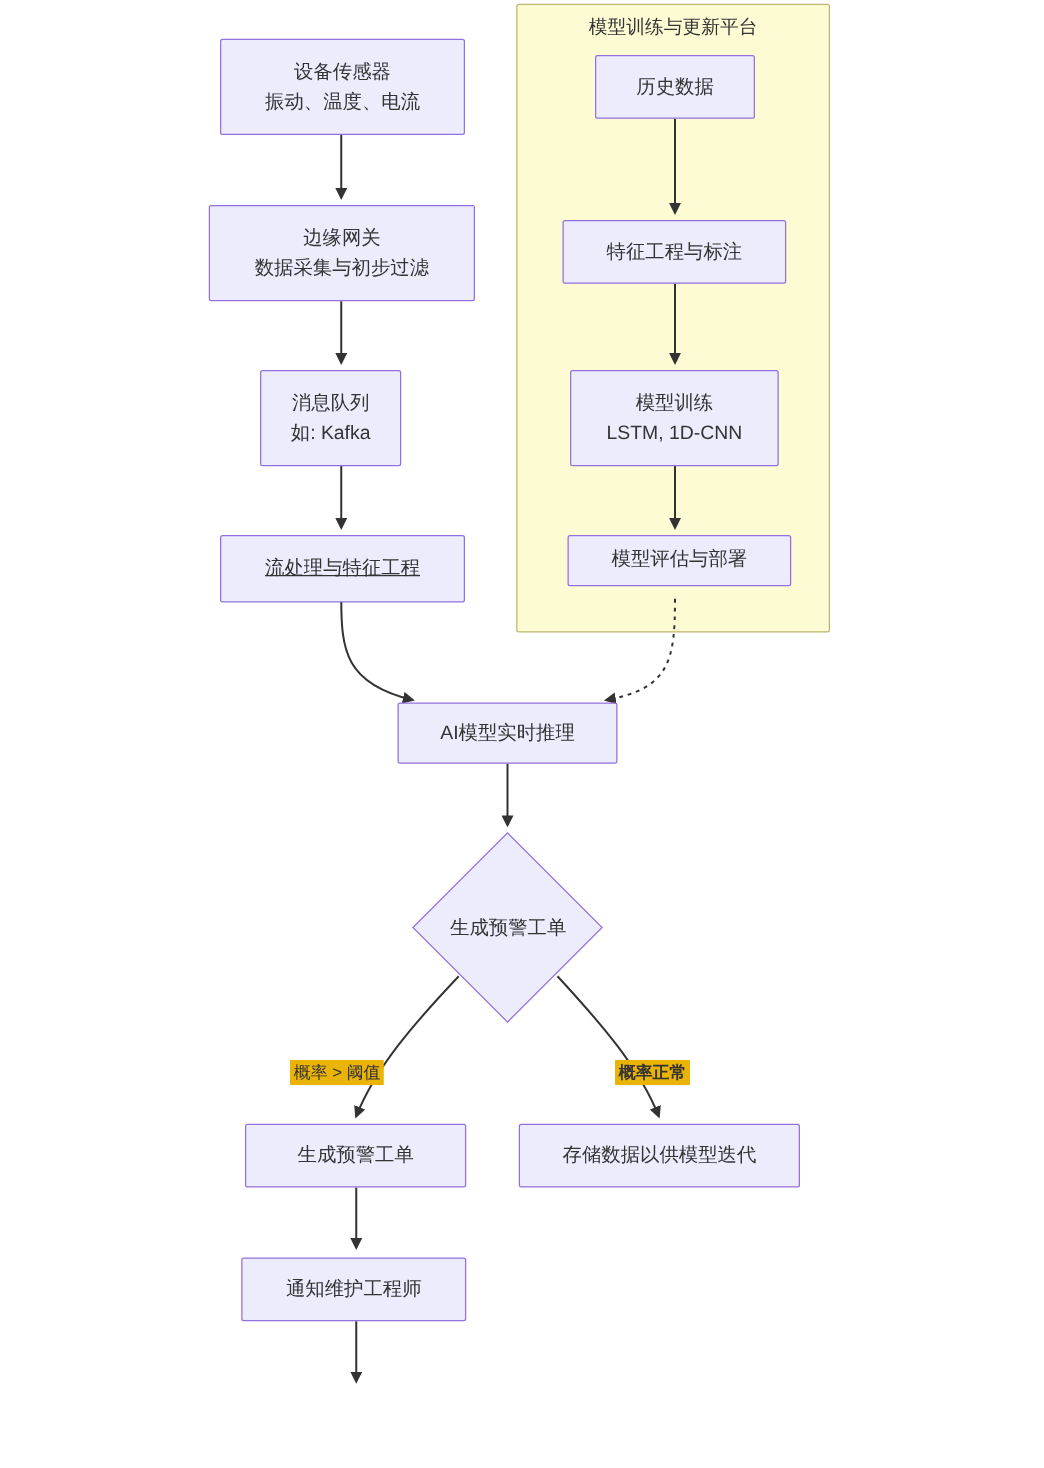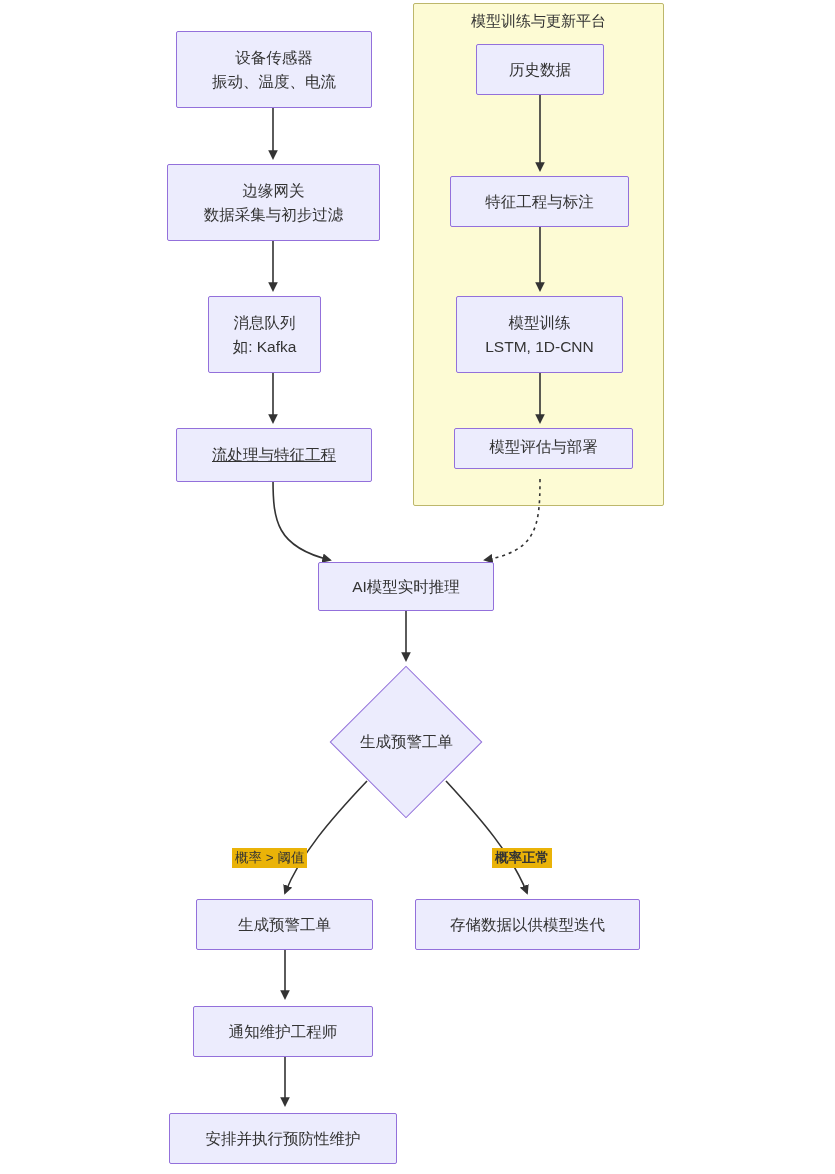--- a/index.html
+++ b/index.html
@@ -182,17 +182,14 @@
   </div>
 
   <div class="node" style="left:415px; top:899px; width:225px; height:51px;">
     <span>存储数据以供模型迭代</span>
   </div>
 
   <div class="node" style="left:193px; top:1006px; width:180px; height:51px;">
     <span>通知维护工程师</span>
   </div>
 
-  <div class="node" style="left:169px; top:1113px; width:228px; height:51px;">
-    <span>安排并执行预防性维护</span>
-  </div>
 
 </div>
 
 </body></html>

